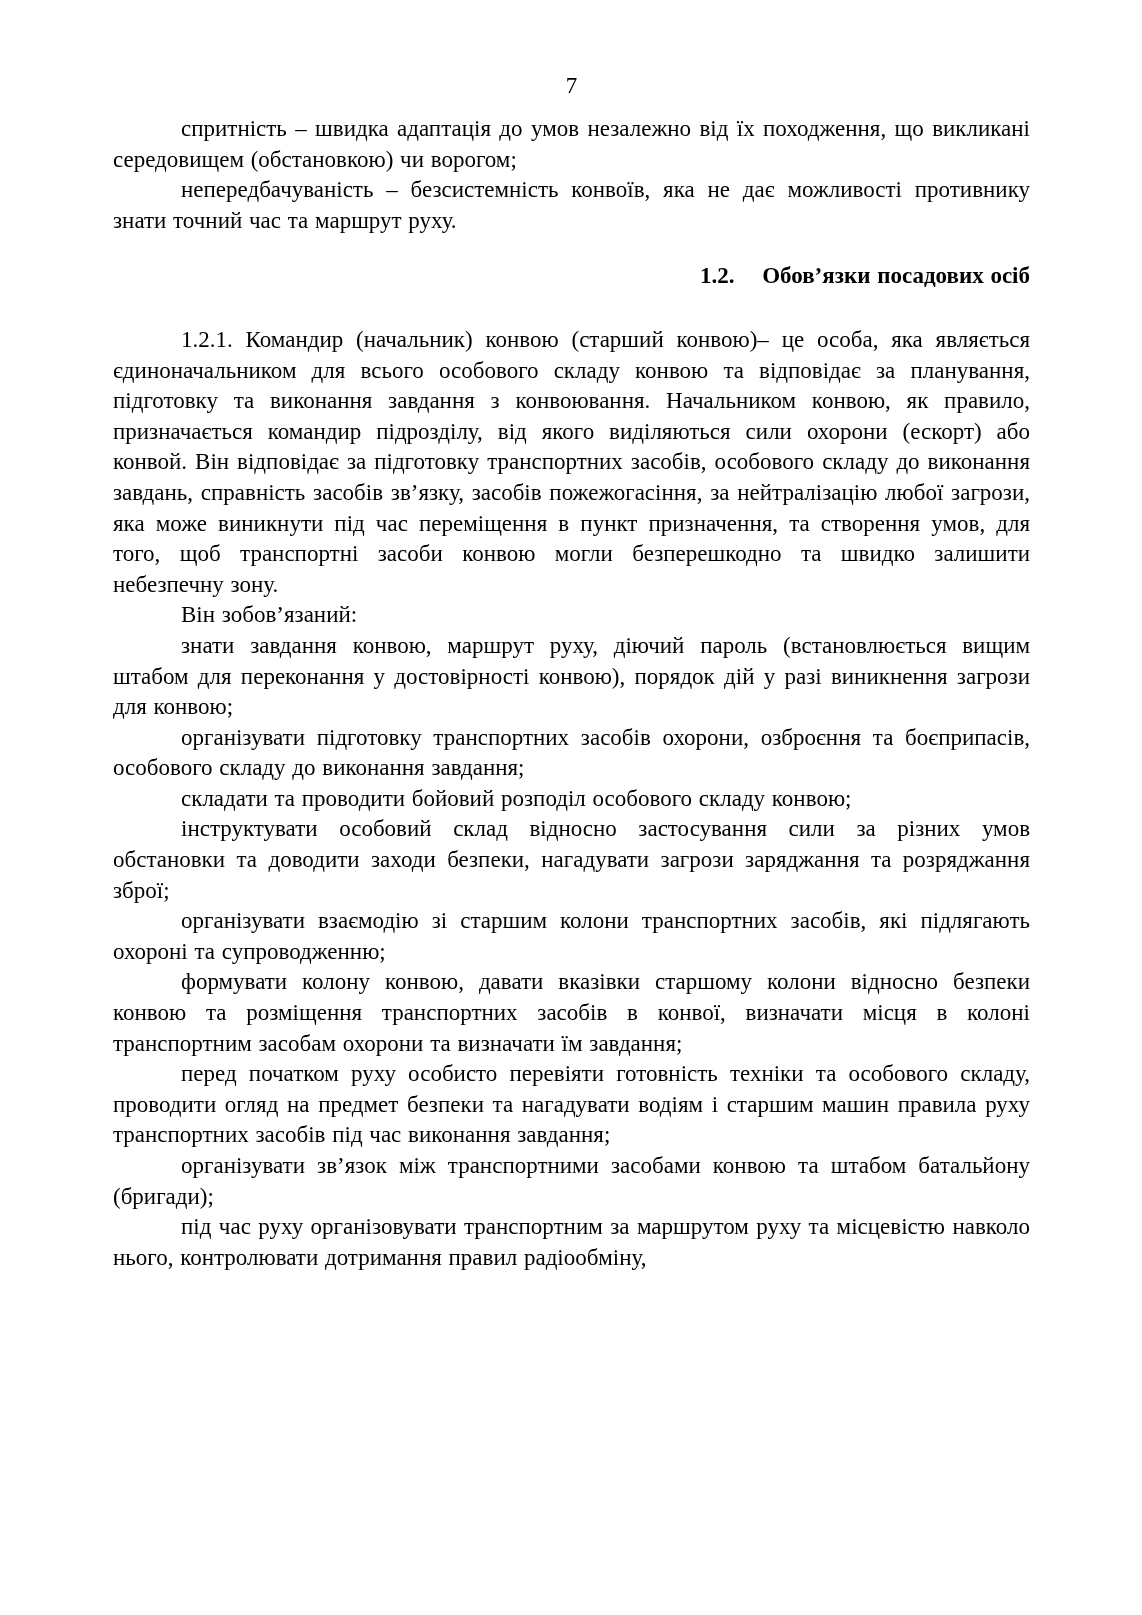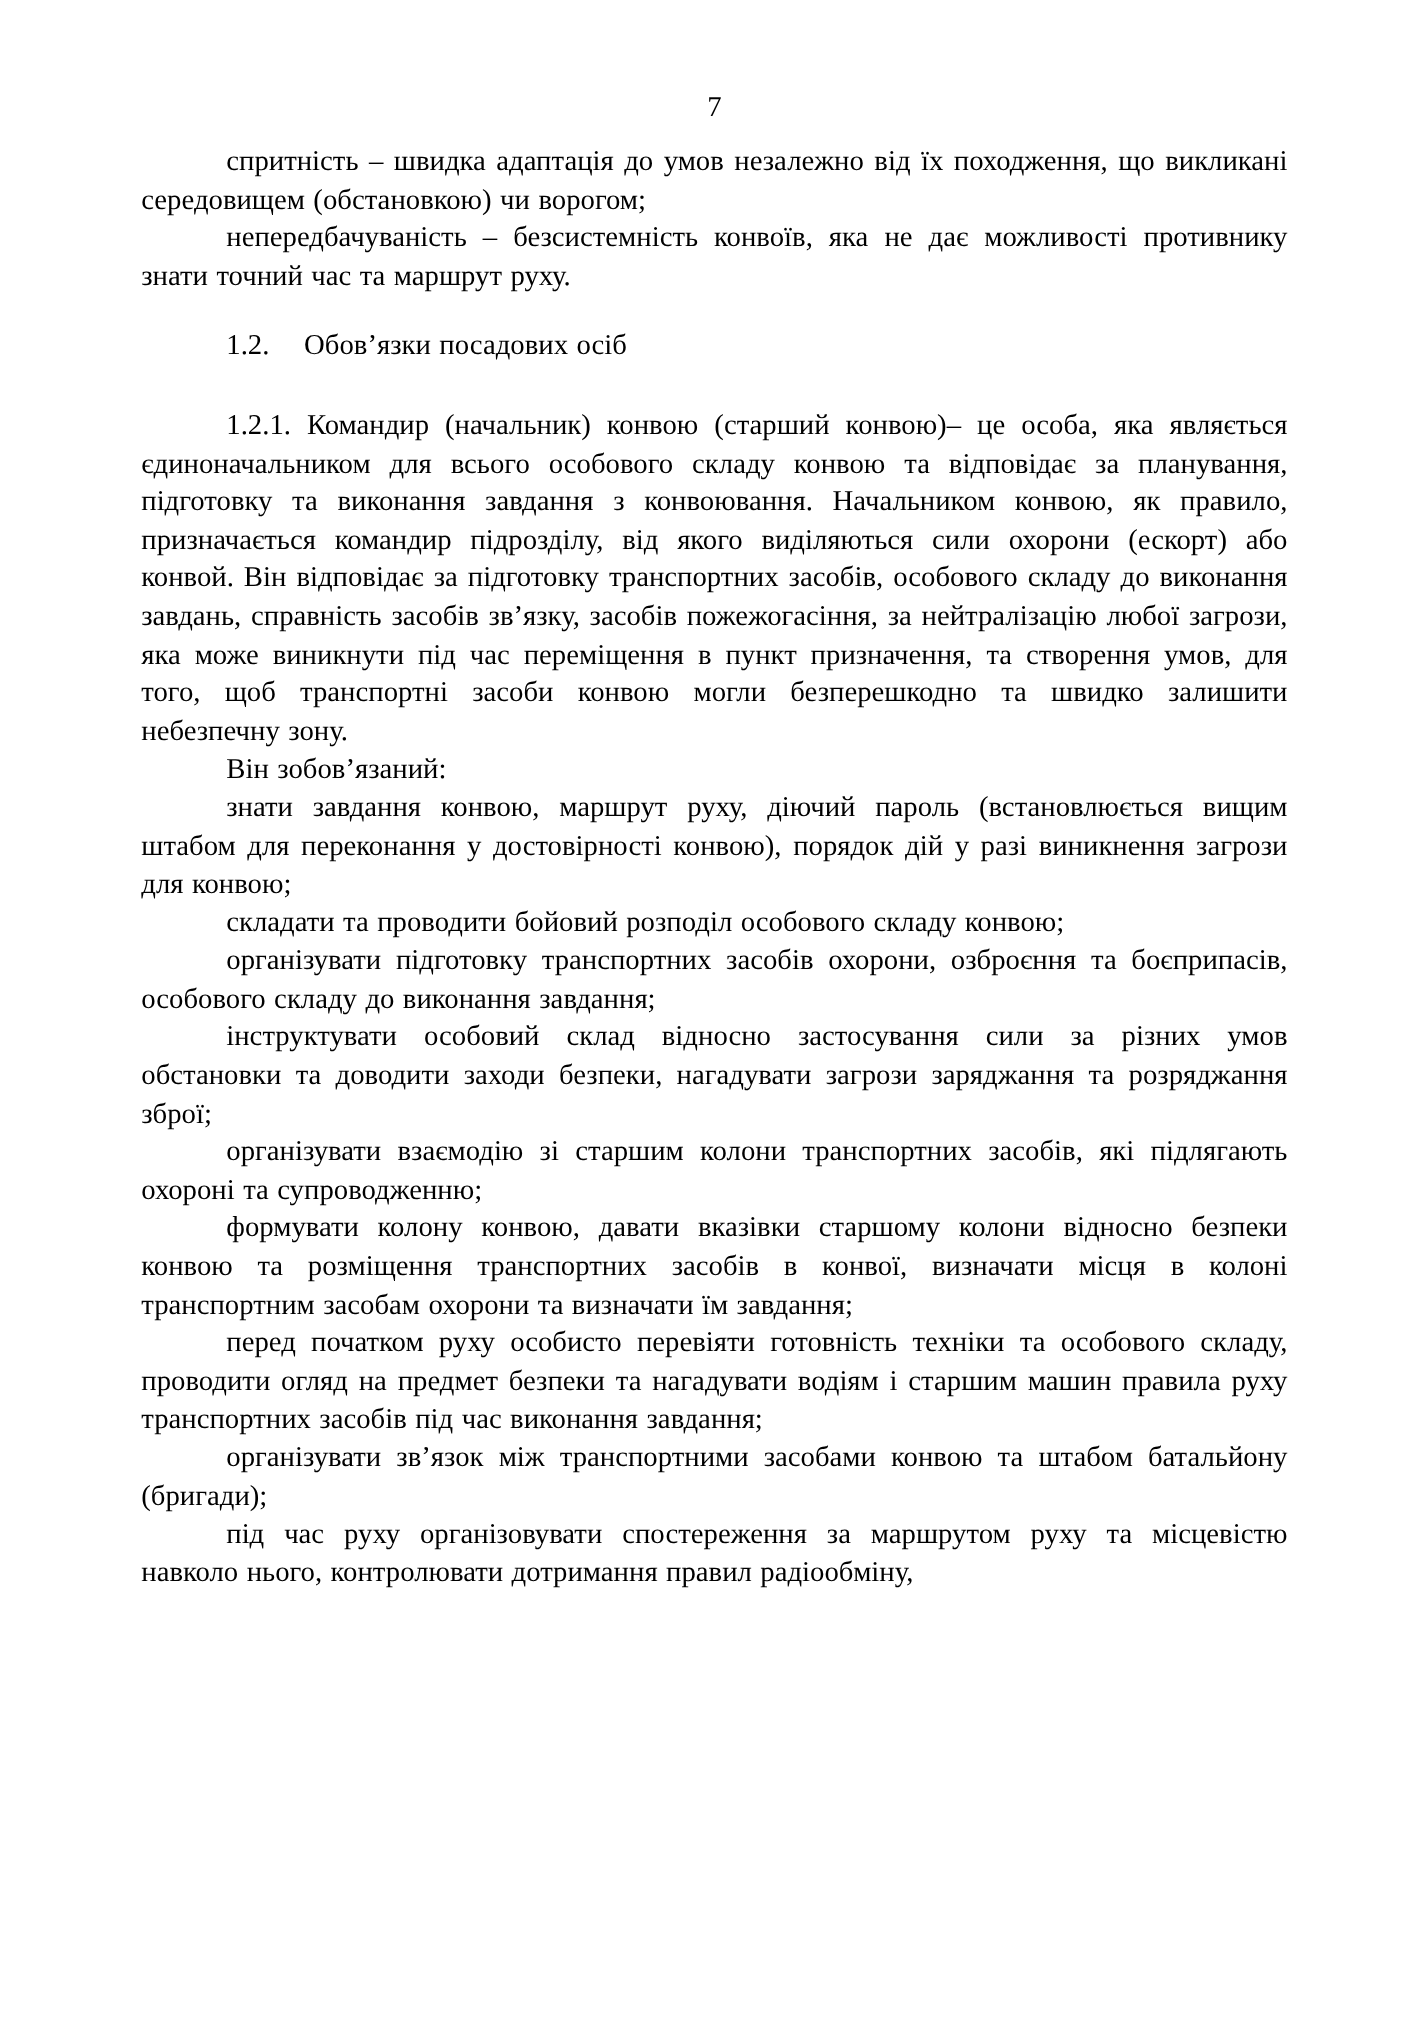--- a/index.html
+++ b/index.html
@@ -21,22 +21,22 @@
     margin: 0 0 13px 0;
   }
   .page p {
     margin: 0;
     text-align: justify;
     text-indent: 68px;
     line-height: 30.6px;
     word-spacing: 1px;
   }
   .page p.heading {
-    font-weight: normal;
-    text-align: left;
+    font-weight: bold;
+    text-align: right;
     margin: 25px 0 33px 0;
   }
   .heading-num { margin-right: 21px; }
   .sub-num { font-weight: normal; }
 </style>
 </head>
 <body>
 
 <div class="page">
 
@@ -54,30 +54,30 @@
   <p>
     <span class="sub-num">1.2.1.</span>
     <span>Командир (начальник) конвою (старший конвою)– це особа, яка являється єдиноначальником для всього особового складу конвою та відповідає за планування, підготовку та виконання завдання з конвоювання. Начальником конвою, як правило, призначається командир підрозділу, від якого виділяються сили охорони (ескорт) або конвой. Він відповідає за підготовку транспортних засобів, особового складу до виконання завдань, справність засобів зв’язку, засобів пожежогасіння, за нейтралізацію любої загрози, яка може виникнути під час переміщення в пункт призначення, та створення умов, для того, щоб транспортні засоби конвою могли безперешкодно та швидко залишити небезпечну зону.</span>
   </p>
 
   <p>Він зобов’язаний:</p>
 
   <p>знати завдання конвою, маршрут руху, діючий пароль (встановлюється вищим штабом для переконання у достовірності конвою), порядок дій у разі виникнення загрози для конвою;</p>
 
 
+  <p>організувати підготовку транспортних засобів охорони, озброєння та боєприпасів, особового складу до виконання завдання;</p>
+
   <p>складати та проводити бойовий розподіл особового складу конвою;</p>
-
-  <p>організувати підготовку транспортних засобів охорони, озброєння та боєприпасів, особового складу до виконання завдання;</p>
 
   <p>інструктувати особовий склад відносно застосування сили за різних умов обстановки та доводити заходи безпеки, нагадувати загрози заряджання та розряджання зброї;</p>
 
   <p>організувати взаємодію зі старшим колони транспортних засобів, які підлягають охороні та супроводженню;</p>
 
   <p>формувати колону конвою, давати вказівки старшому колони відносно безпеки конвою та розміщення транспортних засобів в конвої, визначати місця в колоні транспортним засобам охорони та визначати їм завдання;</p>
 
 
   <p>перед початком руху особисто перевіяти готовність техніки та особового складу, проводити огляд на предмет безпеки та нагадувати водіям і старшим машин правила руху транспортних засобів під час виконання завдання;</p>
 
   <p>організувати зв’язок між транспортними засобами конвою та штабом батальйону (бригади);</p>
 
-  <p>під час руху організовувати спостереження за маршрутом руху та місцевістю навколо нього, контролювати дотримання правил радіообміну,</p>
+  <p>під час руху організовувати транспортним за маршрутом руху та місцевістю навколо нього, контролювати дотримання правил радіообміну,</p>
 
 </div>
 
 </body></html>

